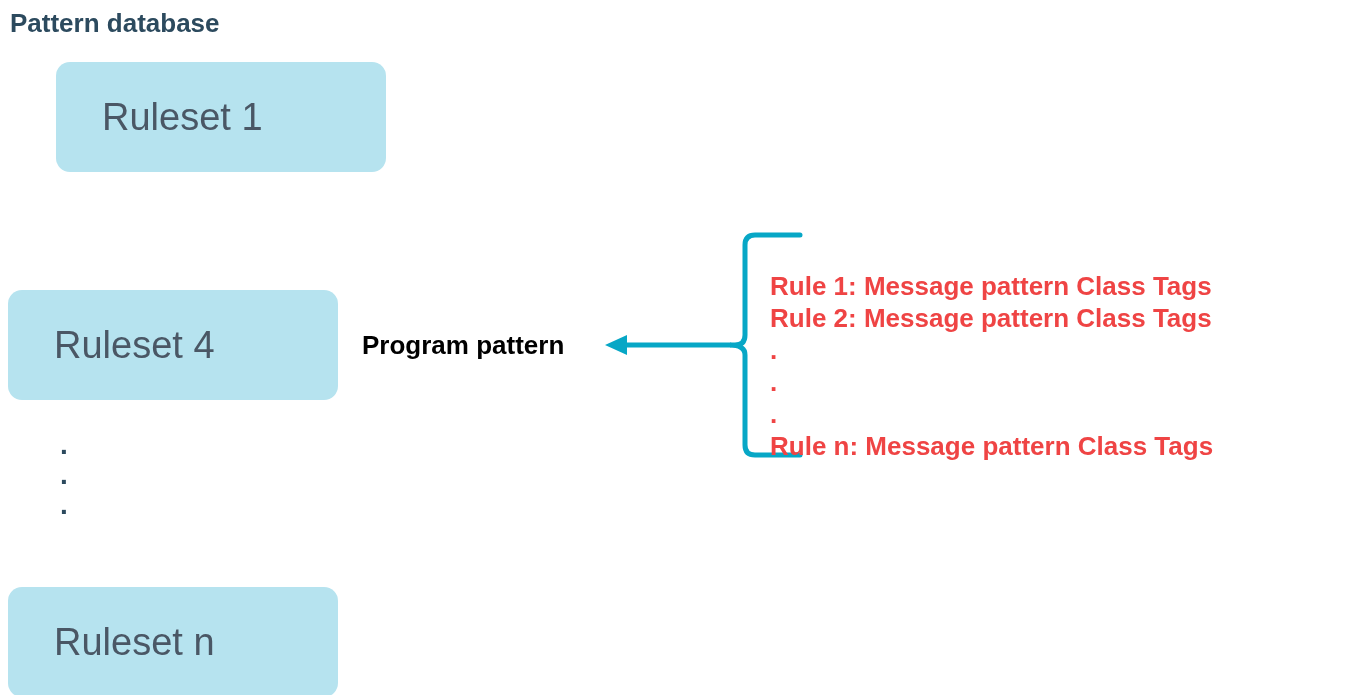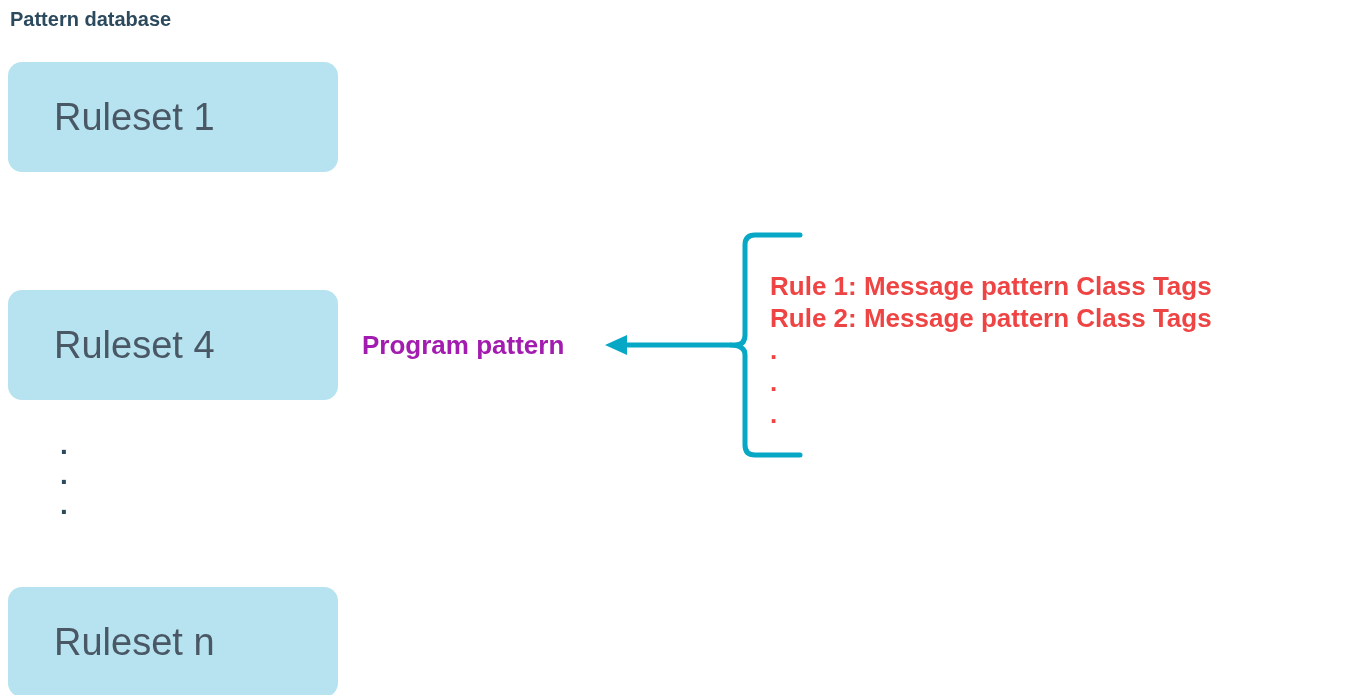--- a/index.html
+++ b/index.html
@@ -15,56 +15,56 @@
   .canvas {
     position: relative;
     width: 1355px;
     height: 695px;
   }
   .db-title {
     position: absolute;
     left: 10px;
     top: 8px;
     font-weight: bold;
-    font-size: 20px;
+    font-size: 26px;
     color: #2c4a5e;
   }
   .ruleset-box {
     position: absolute;
     left: 8px;
     width: 330px;
     height: 110px;
     background: #b6e3ef;
     border-radius: 14px;
     display: flex;
     align-items: center;
     padding-left: 46px;
     box-sizing: border-box;
     font-size: 38px;
     color: #4a5765;
   }
-  .rs1 { top: 62px; }
+  .rs1 { top: 62px; margin-left: 48px; }
   .rs2 { top: 290px; }
   .rsn { top: 555px; margin-top: 32px; }
   .dots-left {
     position: absolute;
     left: 60px;
     top: 430px;
     font-size: 28px;
     line-height: 30px;
     color: #2c4a5e;
     font-weight: bold;
   }
   .program-pattern {
     position: absolute;
     left: 362px;
     top: 330px;
     font-weight: bold;
     font-size: 26px;
-    color: #a21caf;
+    color: #000000;
   }
   .rules-block {
     position: absolute;
     left: 770px;
     top: 270px;
     font-weight: bold;
     font-size: 26px;
     color: #ef4444;
     line-height: 32px;
   }
@@ -111,15 +111,16 @@
 
     <polygon points="0,120 22,110 22,130" fill="#07a7c6"></polygon>
   </svg>
 
   <div class="rules-block">
     <div class="row">Rule 1: Message pattern Class Tags</div>
     <div class="row">Rule 2: Message pattern Class Tags</div>
     <div class="row" style="white-space:pre; font-weight:bold;">.
 .
 .</div>
+    <div class="row">Rule n: Message pattern Class Tags</div>
   </div>
 
 </div>
 
 </body></html>

